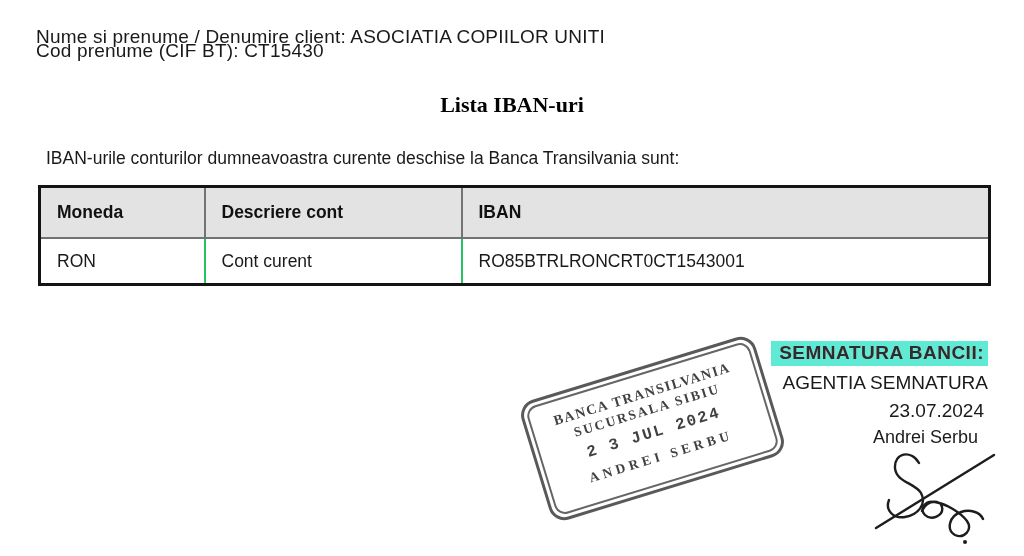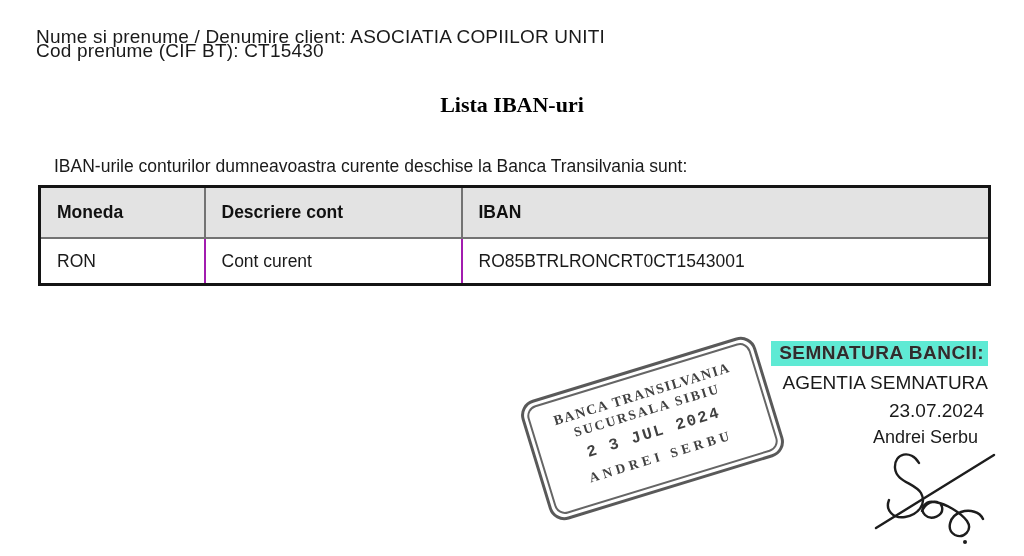--- a/index.html
+++ b/index.html
@@ -6,31 +6,31 @@
   .page{
     position:relative;width:1024px;height:556px;background:#ffffff;
     font-family:"Liberation Sans", sans-serif;color:#1a1a1a;overflow:hidden;
   }
   .client-line{position:absolute;left:36px;top:26px;font-size:19px;letter-spacing:.2px;}
   .code-line{position:absolute;left:36px;top:40px;font-size:19px;letter-spacing:.2px;}
   .doc-title{
     position:absolute;left:0;top:92px;width:1024px;margin:0;text-align:center;
     font-family:"Liberation Serif", serif;font-weight:bold;font-size:22px;color:#000000;
   }
-  .intro{position:absolute;left:38px;top:140px;font-size:17.5px;margin:16px;}
+  .intro{position:absolute;left:38px;top:140px;font-size:17.5px;margin:8px;}
   table.iban{
     position:absolute;left:38px;top:185px;width:950px;border-collapse:collapse;
     table-layout:fixed;border:3px solid #141414;
   }
   table.iban th{
     background:#e3e3e3;border:2px solid #737373;height:49px;text-align:left;
     padding:0 0 0 16px;font-size:17.5px;font-weight:bold;color:#111;
   }
   table.iban td{
-    border:2px solid #a21caf;height:44px;padding:0 0 0 16px;font-size:17.5px;background:#fff;
+    border:2px solid #22c55e;height:44px;padding:0 0 0 16px;font-size:17.5px;background:#fff;
   }
   .stamp{
     position:absolute;left:530px;top:366px;width:245px;height:125px;
     transform:rotate(-17deg);border:3px solid rgba(42,42,42,.78);border-radius:16px;
     box-sizing:border-box;padding:3px;
   }
   .stamp-inner{
     width:100%;height:100%;border:2px solid rgba(42,42,42,.72);border-radius:11px;
     box-sizing:border-box;text-align:center;color:rgba(32,32,32,.85);
   }

